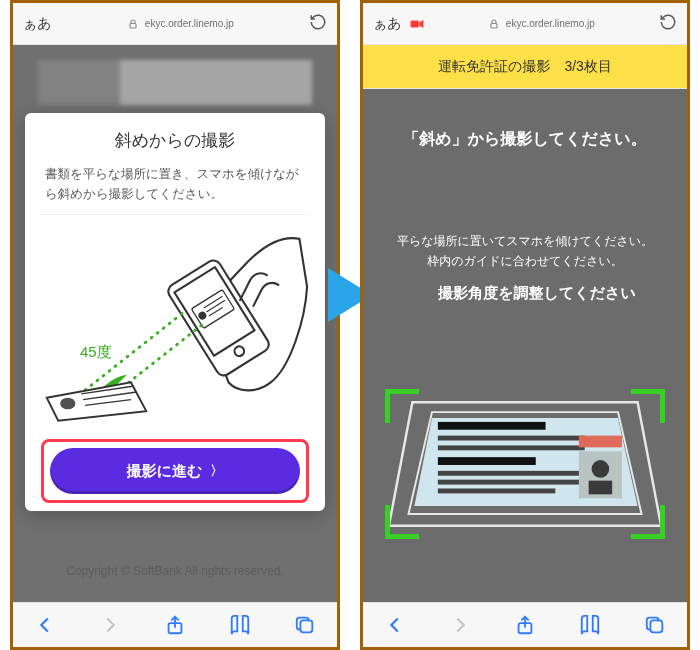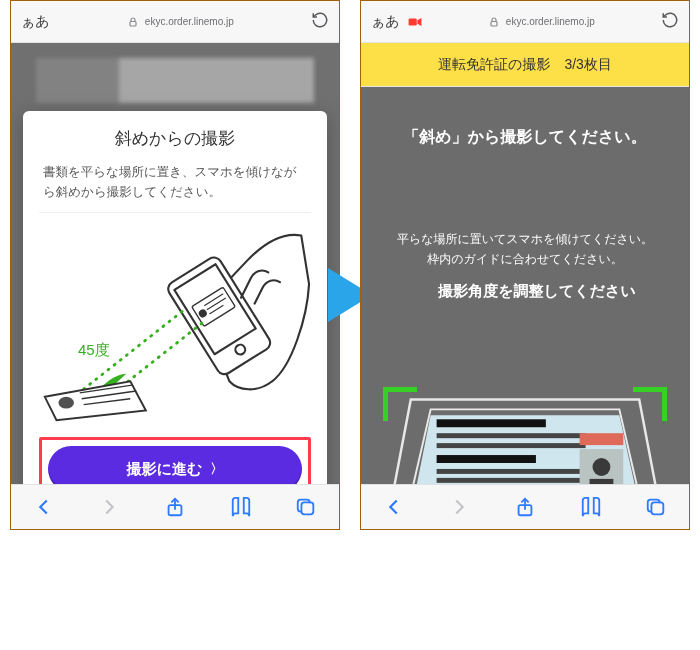--- a/index.html
+++ b/index.html
@@ -4,22 +4,22 @@
 <style>
   * { box-sizing: border-box; margin: 0; padding: 0; }
   body {
     width: 700px; height: 650px;
     background: #fff;
     font-family: -apple-system, "Hiragino Sans", sans-serif;
     position: relative; overflow: hidden;
   }
   .stage { position: relative; width: 700px; height: 650px; }
   .phone {
-    position: absolute; top: 0; width: 330px; height: 530px;
-    background: #fff; border: 1px solid #a16207;
+    position: absolute; top: 0; width: 330px; height: 650px;
+    background: #fff; border: 3px solid #a16207;
     display: flex; flex-direction: column;
   }
   .phone.left  { left: 10px; }
   .phone.right { left: 360px; }
 
   
   .urlbar {
     height: 42px; background: #f7f7f8;
     display: flex; align-items: center; gap: 8px;
     padding: 0 10px; border-bottom: 1px solid #e2e2e4;
@@ -51,33 +51,33 @@
     content:""; position:absolute; top:15px; left:25px; right:25px; height:45px;
     background:linear-gradient(90deg,#8a8a8a 0 30%, #bdbdbd 30% 100%);
     filter:blur(2px); opacity:.7;
   }
   .copyright {
     position:absolute; bottom:24px; left:0; right:0;
     color:#5d5d5d; font-size:12px; text-align:center;
   }
   .card {
     position:absolute; top:68px; left:12px; right:12px;
-    background:#fff; border-radius:6px; padding:16px 16px 20px;
+    background:#fff; border-radius:6px; padding:16px 16px 8px;
     box-shadow:0 4px 20px rgba(0,0,0,.25);
   }
   .card-title { text-align:center; font-size:17px; color:#333; font-weight:500; margin-bottom:12px; }
   .card-desc  { font-size:12.5px; color:#555; line-height:1.6; margin-bottom:10px; padding:0 4px 10px; border-bottom:1px solid #f0f0f0;}
   .illust {
     position:relative; height:200px; margin:6px 0 14px;
   }
   .angle-label {
     position:absolute; left:8px; top:118px; color:#37b020; font-size:15px; font-weight:500;margin-left:31px;
   }
   .cta-wrap {
-    border:3px solid #ff3b4f; padding:6px; border-radius:2px;
+    border:3px solid #ff3b4f; padding:6px; border-radius:8px;
   }
   .cta {
     background:#5a2be0; color:#fff; border:none; width:100%;
     height:46px; border-radius:23px; font-size:15px; font-weight:600;
     display:flex; align-items:center; justify-content:center; gap:8px;
     box-shadow: inset 0 -3px 0 rgba(0,0,0,.18);
     cursor:pointer;
   }
   .cta .chev { font-size:13px; }
 

